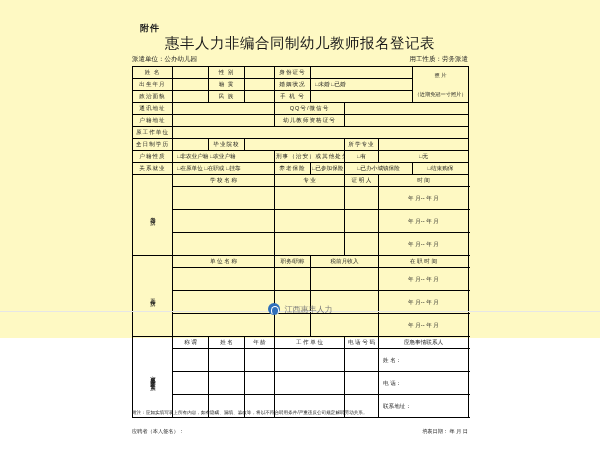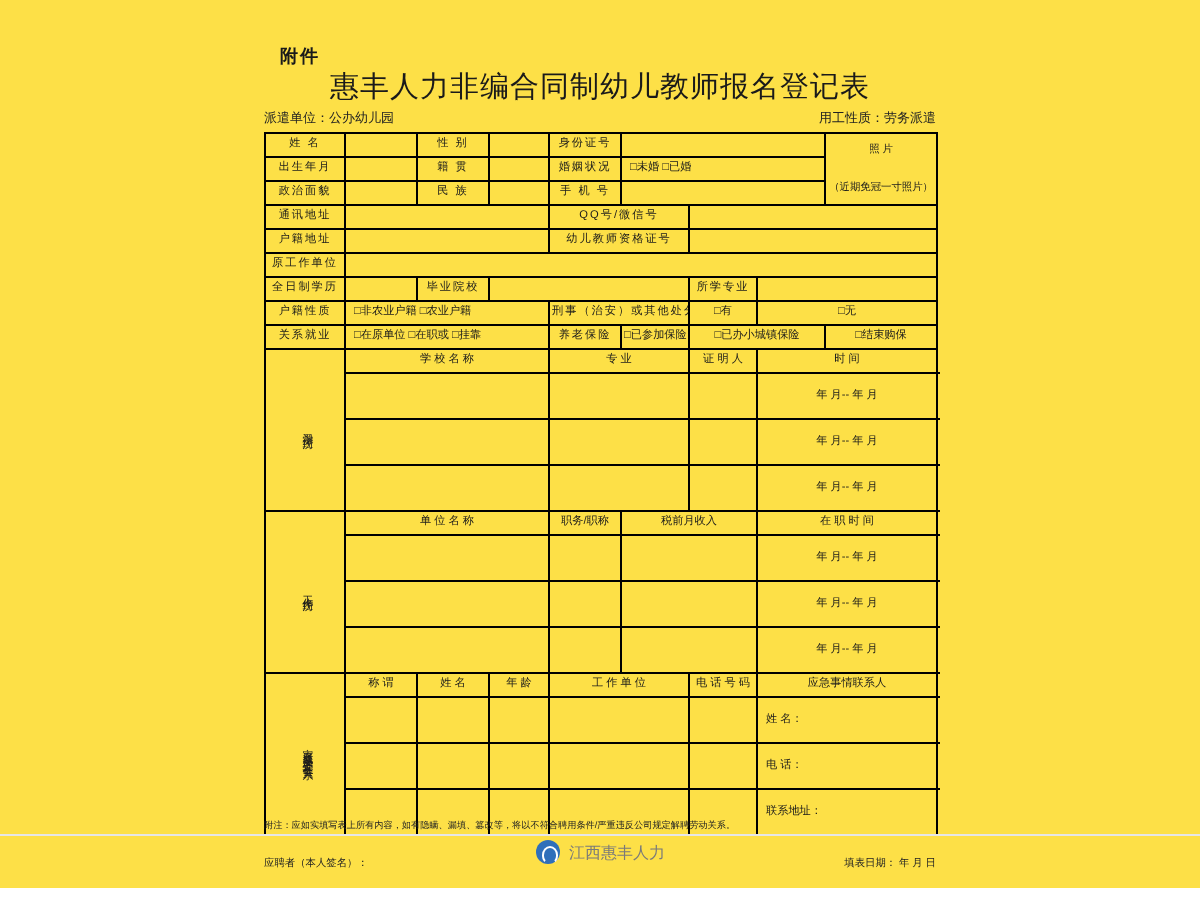--- a/index.html
+++ b/index.html
@@ -2,21 +2,21 @@
 <html><head>
 <meta charset="utf-8">
 <style>
   html,body{margin:0;padding:0;}
   body{
     width:600px;height:450px;overflow:hidden;
     background:#ffffff;
     font-family:"Liberation Sans","DejaVu Sans",sans-serif;
     color:#1a1a1a;
   }
-  .page{position:relative;width:600px;height:444px;background:#fde047;}
+  .page{position:relative;width:600px;height:338px;background:#fef9c3;}
   .attach{
     position:absolute;left:140px;top:22px;font-size:9px;font-weight:bold;letter-spacing:1px;
   }
   .title{
     position:absolute;left:0;right:0;top:34px;text-align:center;
     font-size:14.5px;font-weight:normal;letter-spacing:0.5px;
   }
   .subrow{
     position:absolute;left:132px;right:132px;top:55px;
     display:flex;justify-content:space-between;font-size:6.5px;color:#222;
@@ -55,21 +55,21 @@
   }
   td.left{text-align:left;padding-left:4px;}
   .notes{
     position:absolute;left:132px;top:410px;width:336px;font-size:4.6px;line-height:1.5;color:#222;
   }
   .signrow{
     position:absolute;left:132px;top:428px;width:336px;
     display:flex;justify-content:space-between;font-size:5.2px;color:#222;
   }
   .footer{
-    position:absolute;left:0;right:0;bottom:12px;
+    position:absolute;left:0;right:0;bottom:23px;
     display:flex;align-items:center;justify-content:center;gap:5px;
     font-size:8px;color:#7a7a7a;
   }
   .logo{
     width:12px;height:12px;border-radius:50%;
     background:#2f6fba;position:relative;flex:none;
   }
   .logo:after{
     content:"";position:absolute;left:3px;top:2.5px;width:6px;height:7px;
     border:1.2px solid #fff;border-radius:50% 50% 45% 45%;

